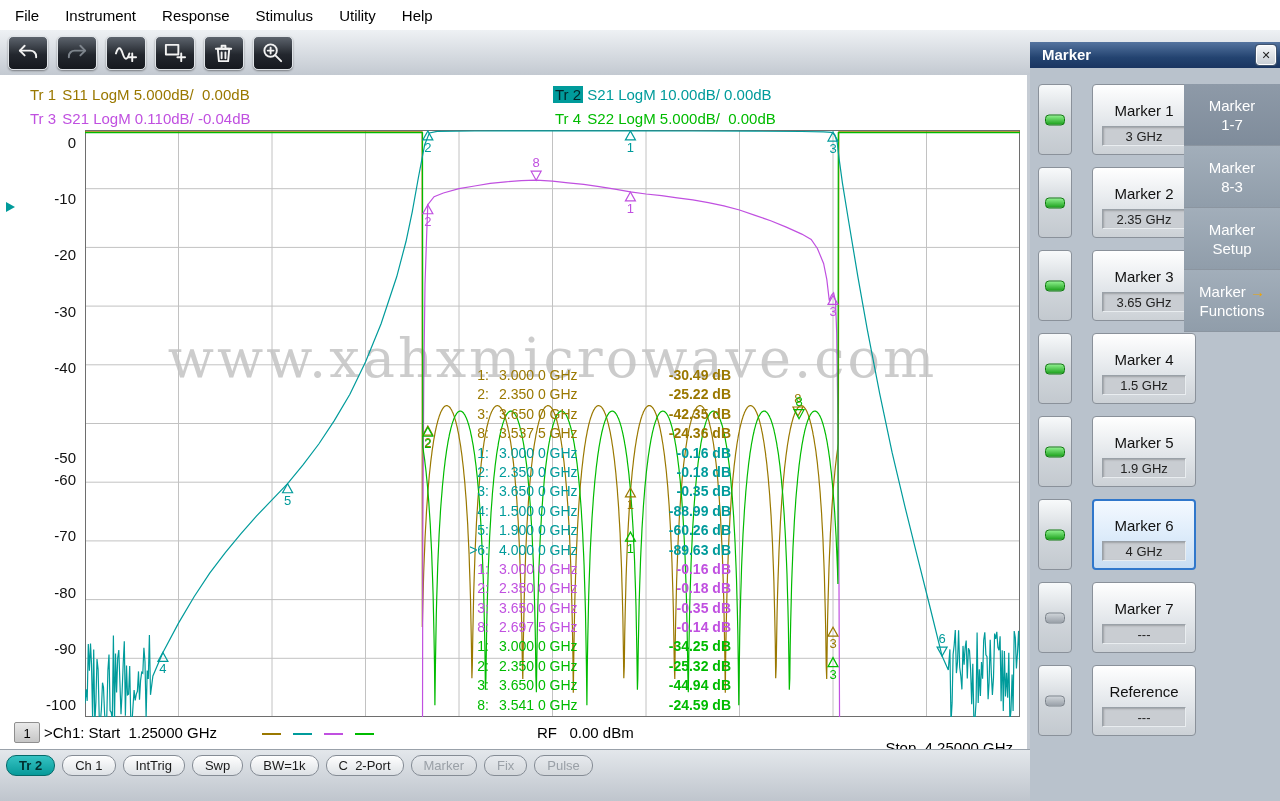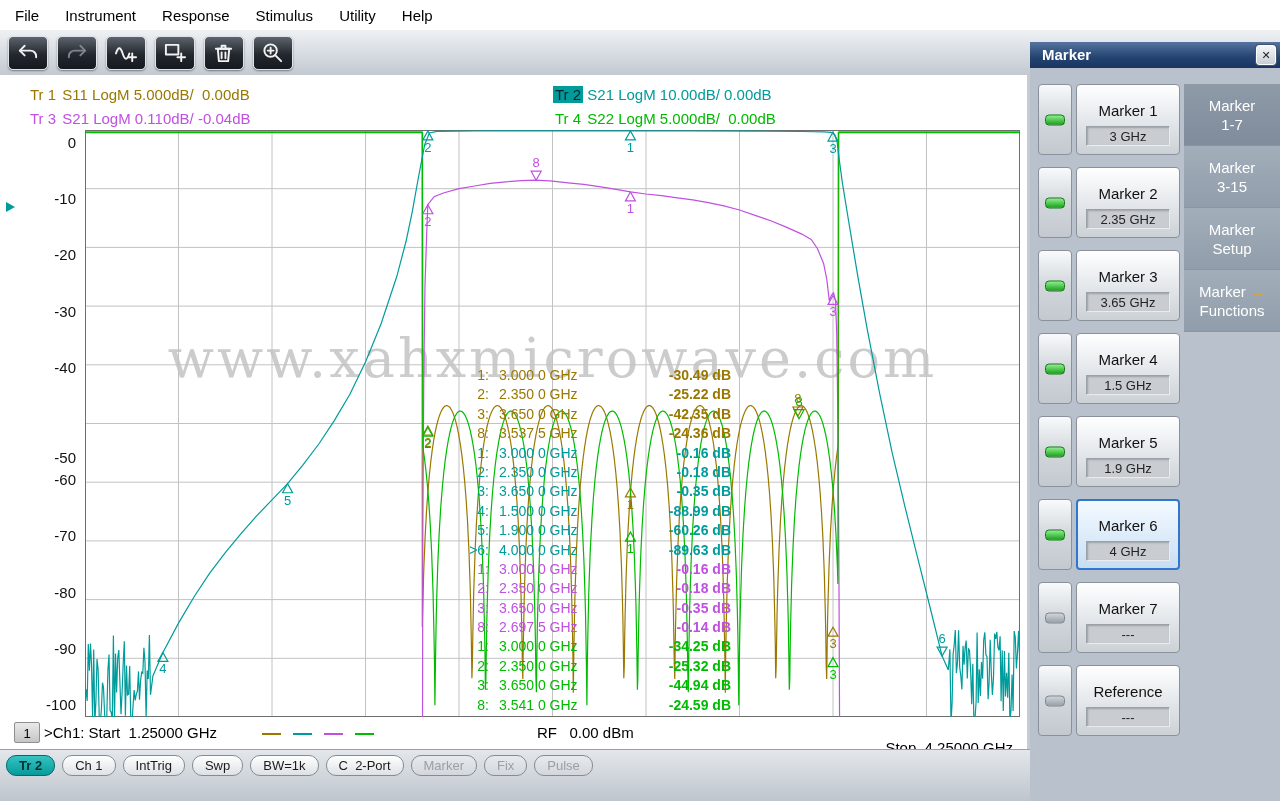--- a/index.html
+++ b/index.html
@@ -48,21 +48,21 @@
   
   #marker-panel{position:absolute;left:1030px;top:42px;width:250px;height:759px;}
   #panel-titlebar{position:absolute;left:0;top:0;width:250px;height:26px;
     background:linear-gradient(#55749f,#234370 60%,#1a3560);color:#fff;}
   #panel-title{margin-left:12px;line-height:26px;font-size:15px;font-weight:bold;}
   #panel-close{position:absolute;right:4px;top:3px;width:20px;height:20px;border:1px solid #ffffff;
     background:linear-gradient(#f4f6f8,#c9cfd6);border-radius:3px;font-size:11px;line-height:17px;
     text-align:center;color:#222;padding:0;box-shadow:0 0 0 1px #41546d;}
   #panel-body{position:absolute;left:0;top:26px;width:250px;height:733px;background:#b9c2cc;}
   #marker-rows{position:absolute;left:8px;top:16px;}
-  .mk-row{display:flex;gap:4px;margin-bottom:12px;height:71px;}
+  .mk-row{display:flex;gap:20px;margin-bottom:12px;height:71px;}
   .led-btn{width:34px;height:71px;border-radius:4px;border:1px solid #8a919a;
     background:linear-gradient(#f8fafb,#d2d7dc 50%,#c3c9cf);position:relative;padding:0;}
   .pill{position:absolute;left:50%;top:50%;transform:translate(-50%,-50%);width:18px;height:9px;border-radius:4px;}
   .pill.on{background:linear-gradient(#8df08d,#1da11d);border:1px solid #0e7a0e;}
   .pill.off{background:linear-gradient(#cfd4d9,#9aa1a9);border:1px solid #7d848c;}
   .mk-btn{width:104px;height:71px;border-radius:4px;border:1px solid #8a919a;
     background:linear-gradient(#ffffff,#e2e6ea 55%,#ccd1d6);padding:0;box-sizing:border-box;}
   .mk-btn.sel{border:2px solid #3077cb;background:linear-gradient(#f4f9ff,#dcebfa 55%,#c8ddf2);}
   .mk-label{font-size:15px;color:#111;margin-top:9px;text-align:center;}
   .mk-value{width:84px;height:20px;margin:7px auto 0;background:#c9cdd2;
@@ -336,21 +336,21 @@
             </button>
           </div>
         </div>
       <div id="marker-tabs">
           <div class="side-tab active">
             <div>Marker</div>
             <div>1-7</div>
           </div>
           <div class="side-tab">
             <div>Marker</div>
-            <div>3-15</div>
+            <div>8-3</div>
           </div>
           <div class="side-tab">
             <div>Marker</div>
             <div>Setup</div>
           </div>
           <div class="side-tab">
             <div>Marker<span class="tab-arrow"> →</span></div>
             <div>Functions</div>
           </div>
         </div>

